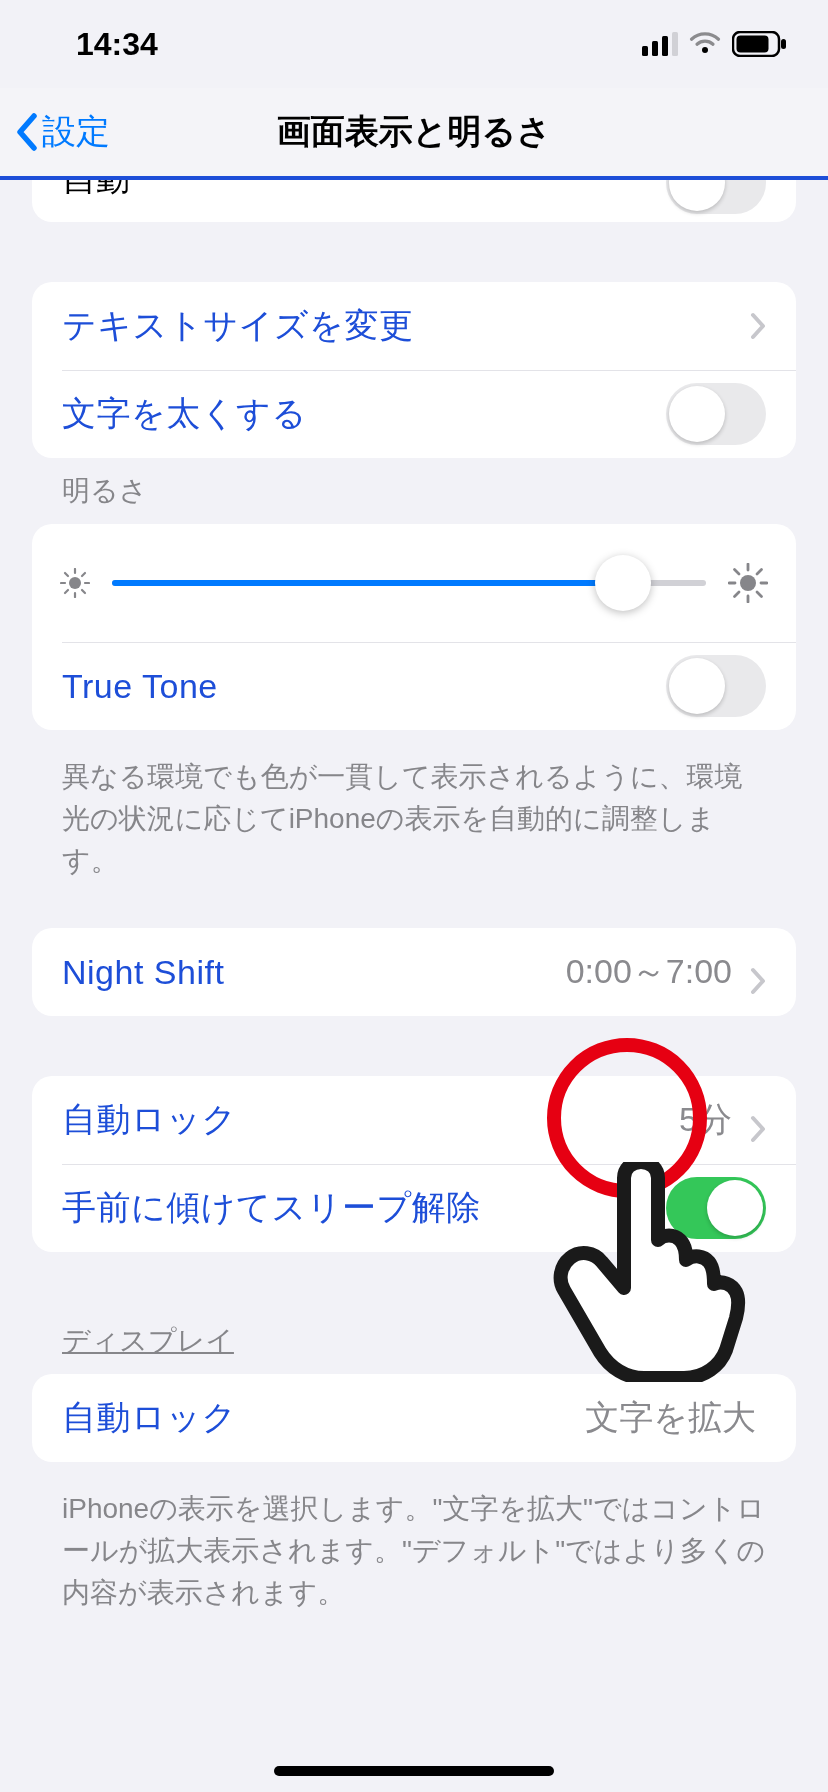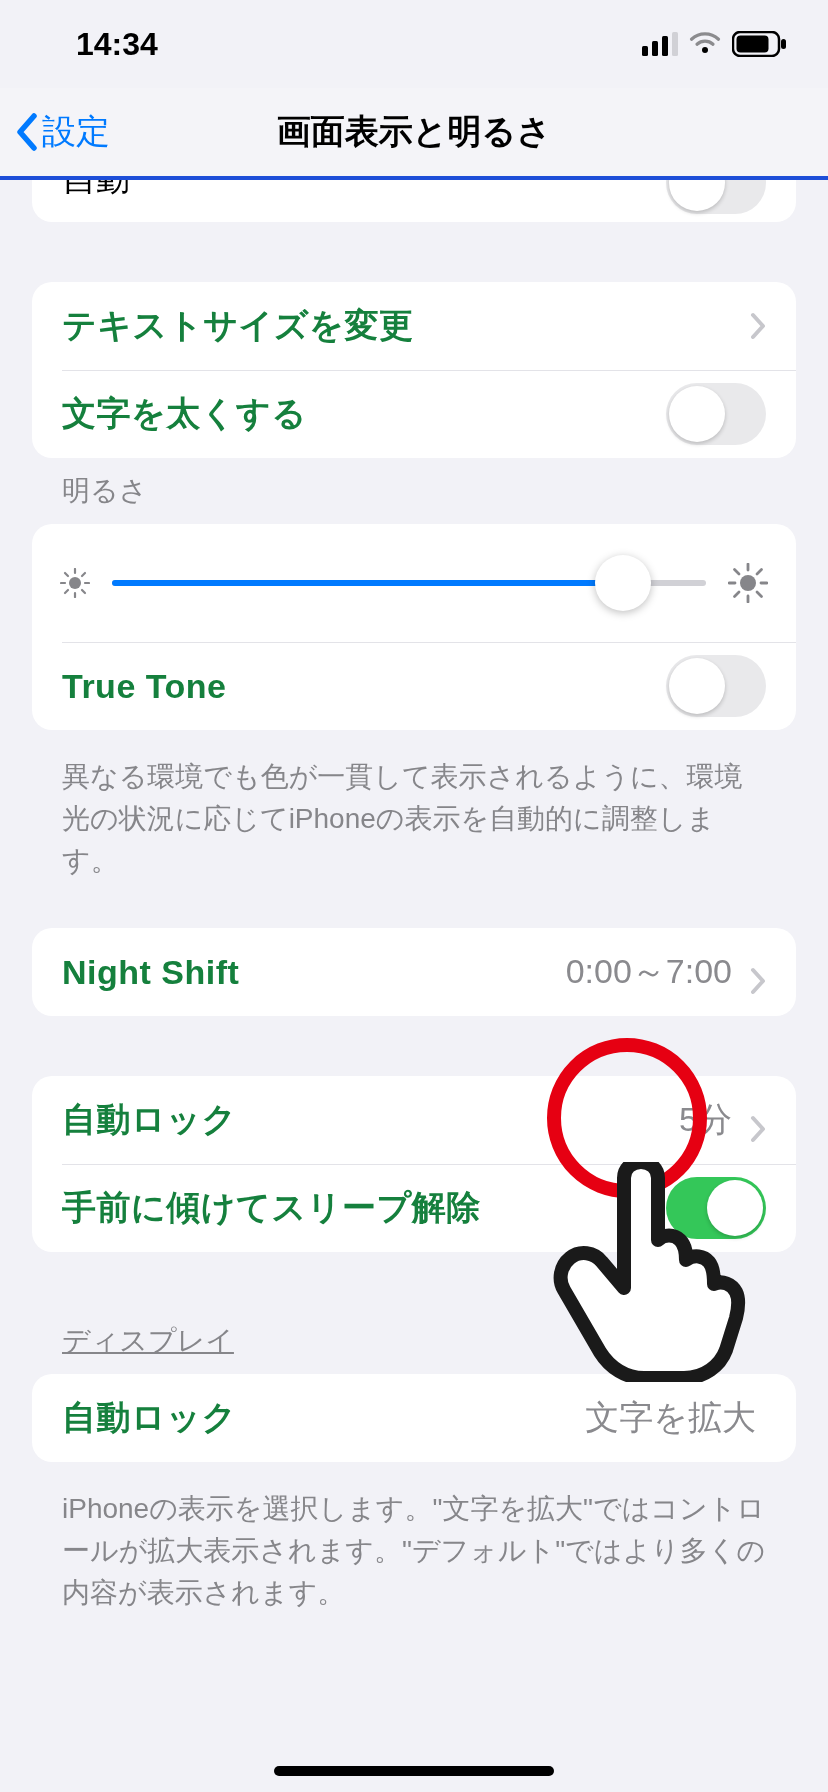--- a/index.html
+++ b/index.html
@@ -21,21 +21,21 @@
   
   .group-peek { background: #fff; border-radius: 0 0 20px 20px; overflow: hidden; margin-bottom: 60px; }
   .row-peek { height: 42px; display: flex; align-items: flex-start; justify-content: space-between; padding: 0 30px; position: relative; }
   .row-peek .label { font-size: 34px; position: relative; top: -24px; }
   .row-peek .sw-cut { position: relative; top: -28px; }
   
   
   .group { background: #fff; border-radius: 20px; overflow: hidden; margin-bottom: 14px; }
   .row { min-height: 88px; display: flex; align-items: center; justify-content: space-between; padding: 0 30px; position: relative; }
   .row + .row::before { content: ""; position: absolute; left: 30px; right: 0; top: 0; height: 1px; background: #e3e3e8; }
-  .row-label { font-size: 34px; color: #15803d; letter-spacing: 0.5px; font-weight: bold; }
+  .row-label { font-size: 34px; color: #1d4ed8; letter-spacing: 0.5px; }
   .row-value { font-size: 34px; color: #8a8a8e; margin-right: 10px; }
   .row-right { display: flex; align-items: flex-end; gap: 8px; }
   .chev { color: #c7c7cc; }
   
   
   .switch { width: 100px; height: 62px; border-radius: 34px; position: relative; }
   .switch.off { background: #e9e9eb; }
   .switch.on { background: #34c759; }
   .knob { position: absolute; width: 56px; height: 56px; border-radius: 50%; background: #fff; top: 3px; box-shadow: 0 2px 4px rgba(0,0,0,.2); }
   .switch.off .knob { left: 3px; }

